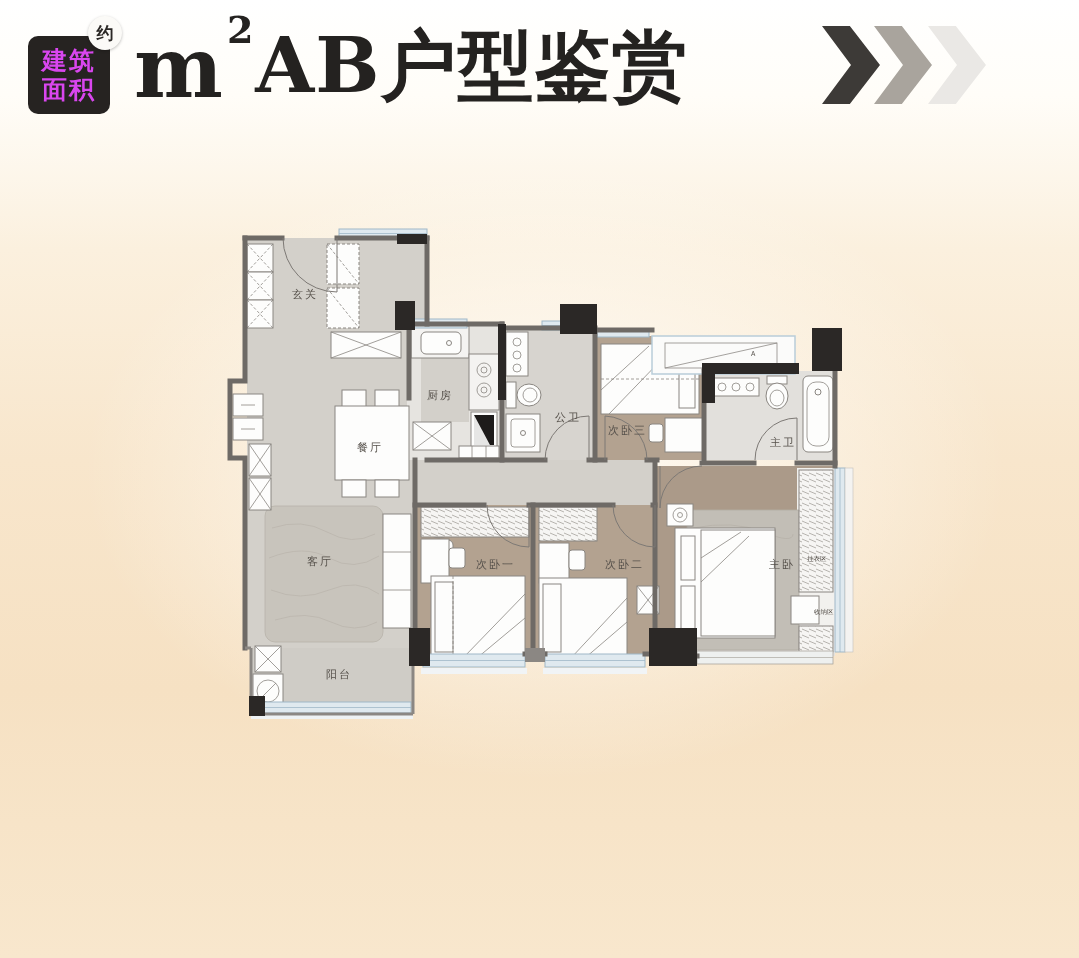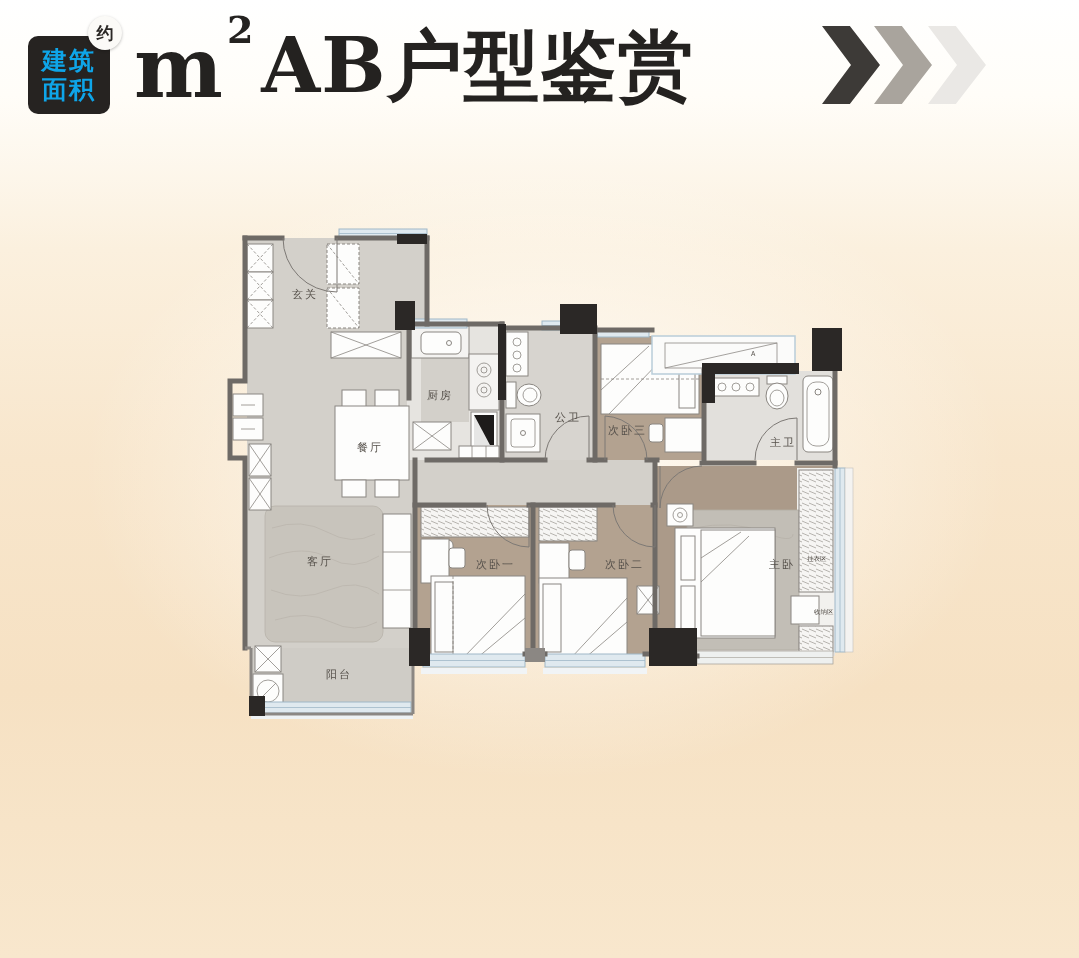--- a/index.html
+++ b/index.html
@@ -13,35 +13,35 @@
       radial-gradient(ellipse 640px 430px at 545px 470px, rgba(255,253,249,.95), rgba(255,253,249,0) 72%),
       linear-gradient(180deg,#ffffff 0%,#fffdf8 10%,#fbf0de 26%,#f8e6cc 48%,#f6e1c3 72%,#f8e7cd 100%);
   }
   
   .header{position:absolute;left:0;top:0;width:1079px;height:140px;}
   .badge{
     position:absolute;left:28px;top:36px;width:82px;height:78px;
     background:#262321;border-radius:10px;
     display:flex;flex-direction:column;align-items:center;justify-content:center;
   }
-  .badge .bl{color:#0ea5e9;font-size:25px;font-weight:700;line-height:29px;letter-spacing:2px;}
+  .badge .bl{color:#d946ef;font-size:25px;font-weight:700;line-height:29px;letter-spacing:2px;}
   .approx{
     position:absolute;left:88px;top:16px;width:34px;height:34px;border-radius:50%;
     background:#fbfaf7;box-shadow:0 1px 3px rgba(0,0,0,.25);
     display:flex;align-items:center;justify-content:center;
     font-size:17px;font-weight:700;color:#2a2725;
   }
   .title{
     position:absolute;left:134px;top:8px;height:110px;display:flex;align-items:flex-end;
     color:#242220;font-family:"DejaVu Serif","Liberation Serif",serif;font-weight:700;
     white-space:nowrap;
   }
   .title .num{font-size:84px;line-height:100px;letter-spacing:2px;}
   .title .sup{font-size:38px;line-height:100px;transform:translateY(-38px);margin-left:2px;}
-  .title .cn{font-size:76px;line-height:104px;font-weight:900;letter-spacing:1px;margin-left:8px;}
+  .title .cn{font-size:76px;line-height:104px;font-weight:900;letter-spacing:1px;margin-left:2px;}
   .chevrons{position:absolute;left:822px;top:26px;width:240px;height:80px;}
   .chev{
     position:absolute;top:0;width:58px;height:78px;
     clip-path:polygon(0 0,48% 0,100% 50%,48% 100%,0 100%,50% 50%);
   }
   .chev.c1{left:0;background:#3d3a37;}
   .chev.c2{left:52px;background:#a9a49d;}
   .chev.c3{left:106px;background:#eae8e5;}
   
   svg{position:absolute;left:222px;top:216px;width:654px;height:520px;}

